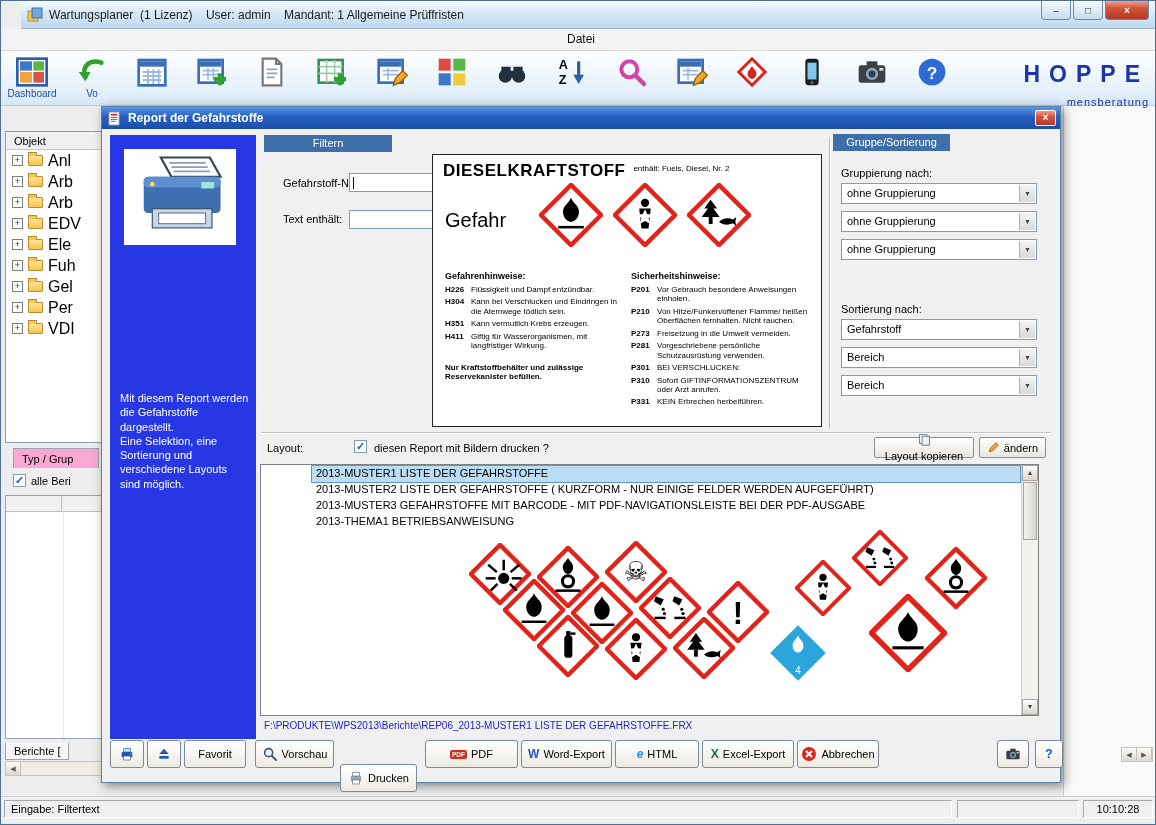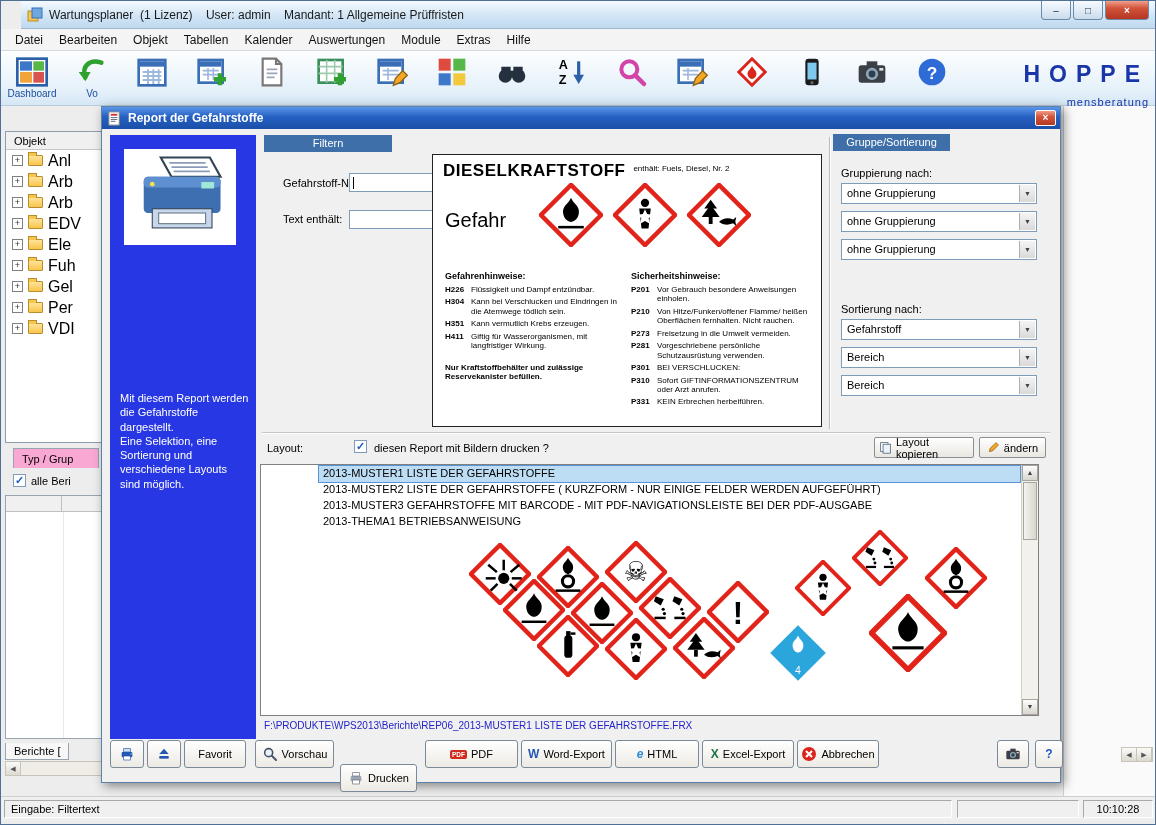--- a/index.html
+++ b/index.html
@@ -13,21 +13,21 @@
     border-bottom:1px solid #9DB6CE; display:flex; align-items:center; padding-left:6px;margin-left:20px; }
   .app-icon { width:16px; height:16px; }
   .title-text { font-size:12px; white-space:pre; color:#1A1A1A; margin-left:6px; }
   .win-controls { position:absolute; right:6px; top:0; display:flex; }
   .wbtn { width:30px; height:19px; border:1px solid #6B8AA6; border-top:none;
     background:linear-gradient(#F8FBFE,#C9DCEE); font-size:10px; color:#234;
     display:flex; align-items:center; justify-content:center; border-radius:0 0 4px 4px; margin-left:2px; }
   .wbtn.close { width:44px; background:linear-gradient(#F2A08C,#D1533A 40%,#B63722); color:#fff; font-weight:bold; }
 
   .menubar { position:absolute; top:28px; left:0; right:0; height:22px; background:#F4F4F4;
-    border-bottom:1px solid #D8D8D8; display:flex; align-items:center; padding-left:6px; }
+    border-bottom:1px solid #D8D8D8; display:flex; align-items:center; padding-left:6px;flex-direction:column; }
   .menu-item { font-size:12px; padding:3px 8px; color:#111; }
 
   .toolbar { position:absolute; top:50px; left:0; right:0; height:55px;
     background:linear-gradient(180deg,#FDFEFF,#E6F1FA 70%,#D6E7F5);
     border-bottom:1px solid #B9CBDC; display:flex; align-items:flex-start; padding:3px 0 0 8px; }
   .tbtn { width:46px; height:50px; display:flex; flex-direction:column; align-items:center; margin-right:14px; }
   .tbtn .tic { width:32px; height:32px; margin-top:2px; }
   .tbtn .tic svg { width:100%; height:100%; display:block; }
   .tlabel { font-size:10px; color:#1B4FA0; white-space:nowrap; }
 
@@ -130,21 +130,21 @@
     border-top:1px solid #C6C6C6; border-bottom:1px solid #FFF; }
 
   .cb { position:absolute; left:252px; top:333px; }
   .sbtn2 { position:absolute; top:330px; height:21px; background:linear-gradient(#FFF,#E8E6E0);
     border:1px solid #8E8E8E; border-radius:2px; font-size:11px; display:flex; align-items:center;
     justify-content:center; gap:4px; padding:0 4px; }
   .sbtn2 svg { width:13px; height:13px; flex:none; }
 
   .listbox { position:absolute; left:158px; top:357px; width:779px; height:252px; background:#fff;
     border:1px solid #808080; overflow:hidden; }
-  .list-rows { position:absolute; left:14px; right:18px; top:1px;padding-left:44px; }
+  .list-rows { position:absolute; left:7px; right:18px; top:1px;padding-left:44px; }
   .list-row { height:16px; font-size:11px; padding:1px 4px; white-space:nowrap; overflow:hidden; color:#000; }
   .list-row.selected { background:#BDDDF4; outline:1px solid #5A94D6; }
   .vscroll { position:absolute; right:0; top:0; bottom:0; width:17px; background:#F2F1EC; border-left:1px solid #D4D0C8; }
   .vs-btn { height:16px; background:linear-gradient(#FDFDFD,#D8D6CE); border:1px solid #A9A49C;
     color:#444; font-size:7px; text-align:center; line-height:14px; }
   .vs-btn.bottom { position:absolute; bottom:0; left:0; right:0; }
   .vs-thumb { position:absolute; top:17px; left:1px; right:1px; height:58px;
     background:linear-gradient(90deg,#F4F3EF,#D8D5CC); border:1px solid #A9A49C; }
   .cluster { position:absolute; left:182px; top:66px; width:600px; height:184px; }
   .cpic { position:absolute; } .cpic svg { display:block; }
@@ -603,21 +603,21 @@
         <div class="combo">
           <span class="combo-text">Bereich</span>
           <span class="combo-btn">▼</span>
         </div>
       </div>
 
     <div class="hsep"></div>
     <span class="gslabel" style="left:165px; top:335px;">Layout:</span>
     <span class="checkbox cb" id="print-images-cb">✓</span>
     <span class="gslabel" style="left:272px; top:335px;">diesen Report mit Bildern drucken ?</span>
-    <div class="sbtn2" style="left:772px; width:100px;">
+    <div class="sbtn2" style="left:772px; width:100px;flex-direction:column;">
       <svg viewBox="0 0 16 16">
           <rect x="2" y="2" width="9" height="11" fill="#fff" stroke="#567"></rect>
           <rect x="5" y="4" width="9" height="11" fill="#EAF2FC" stroke="#567"></rect>
         </svg>
       <span>Layout kopieren</span>
     </div>
     <div class="sbtn2" style="left:877px; width:67px;">
       <svg viewBox="0 0 16 16">
           <path d="M3 13l1-4 7-7 3 3-7 7z" fill="#F5A623" stroke="#8A6116"></path>
         </svg>

